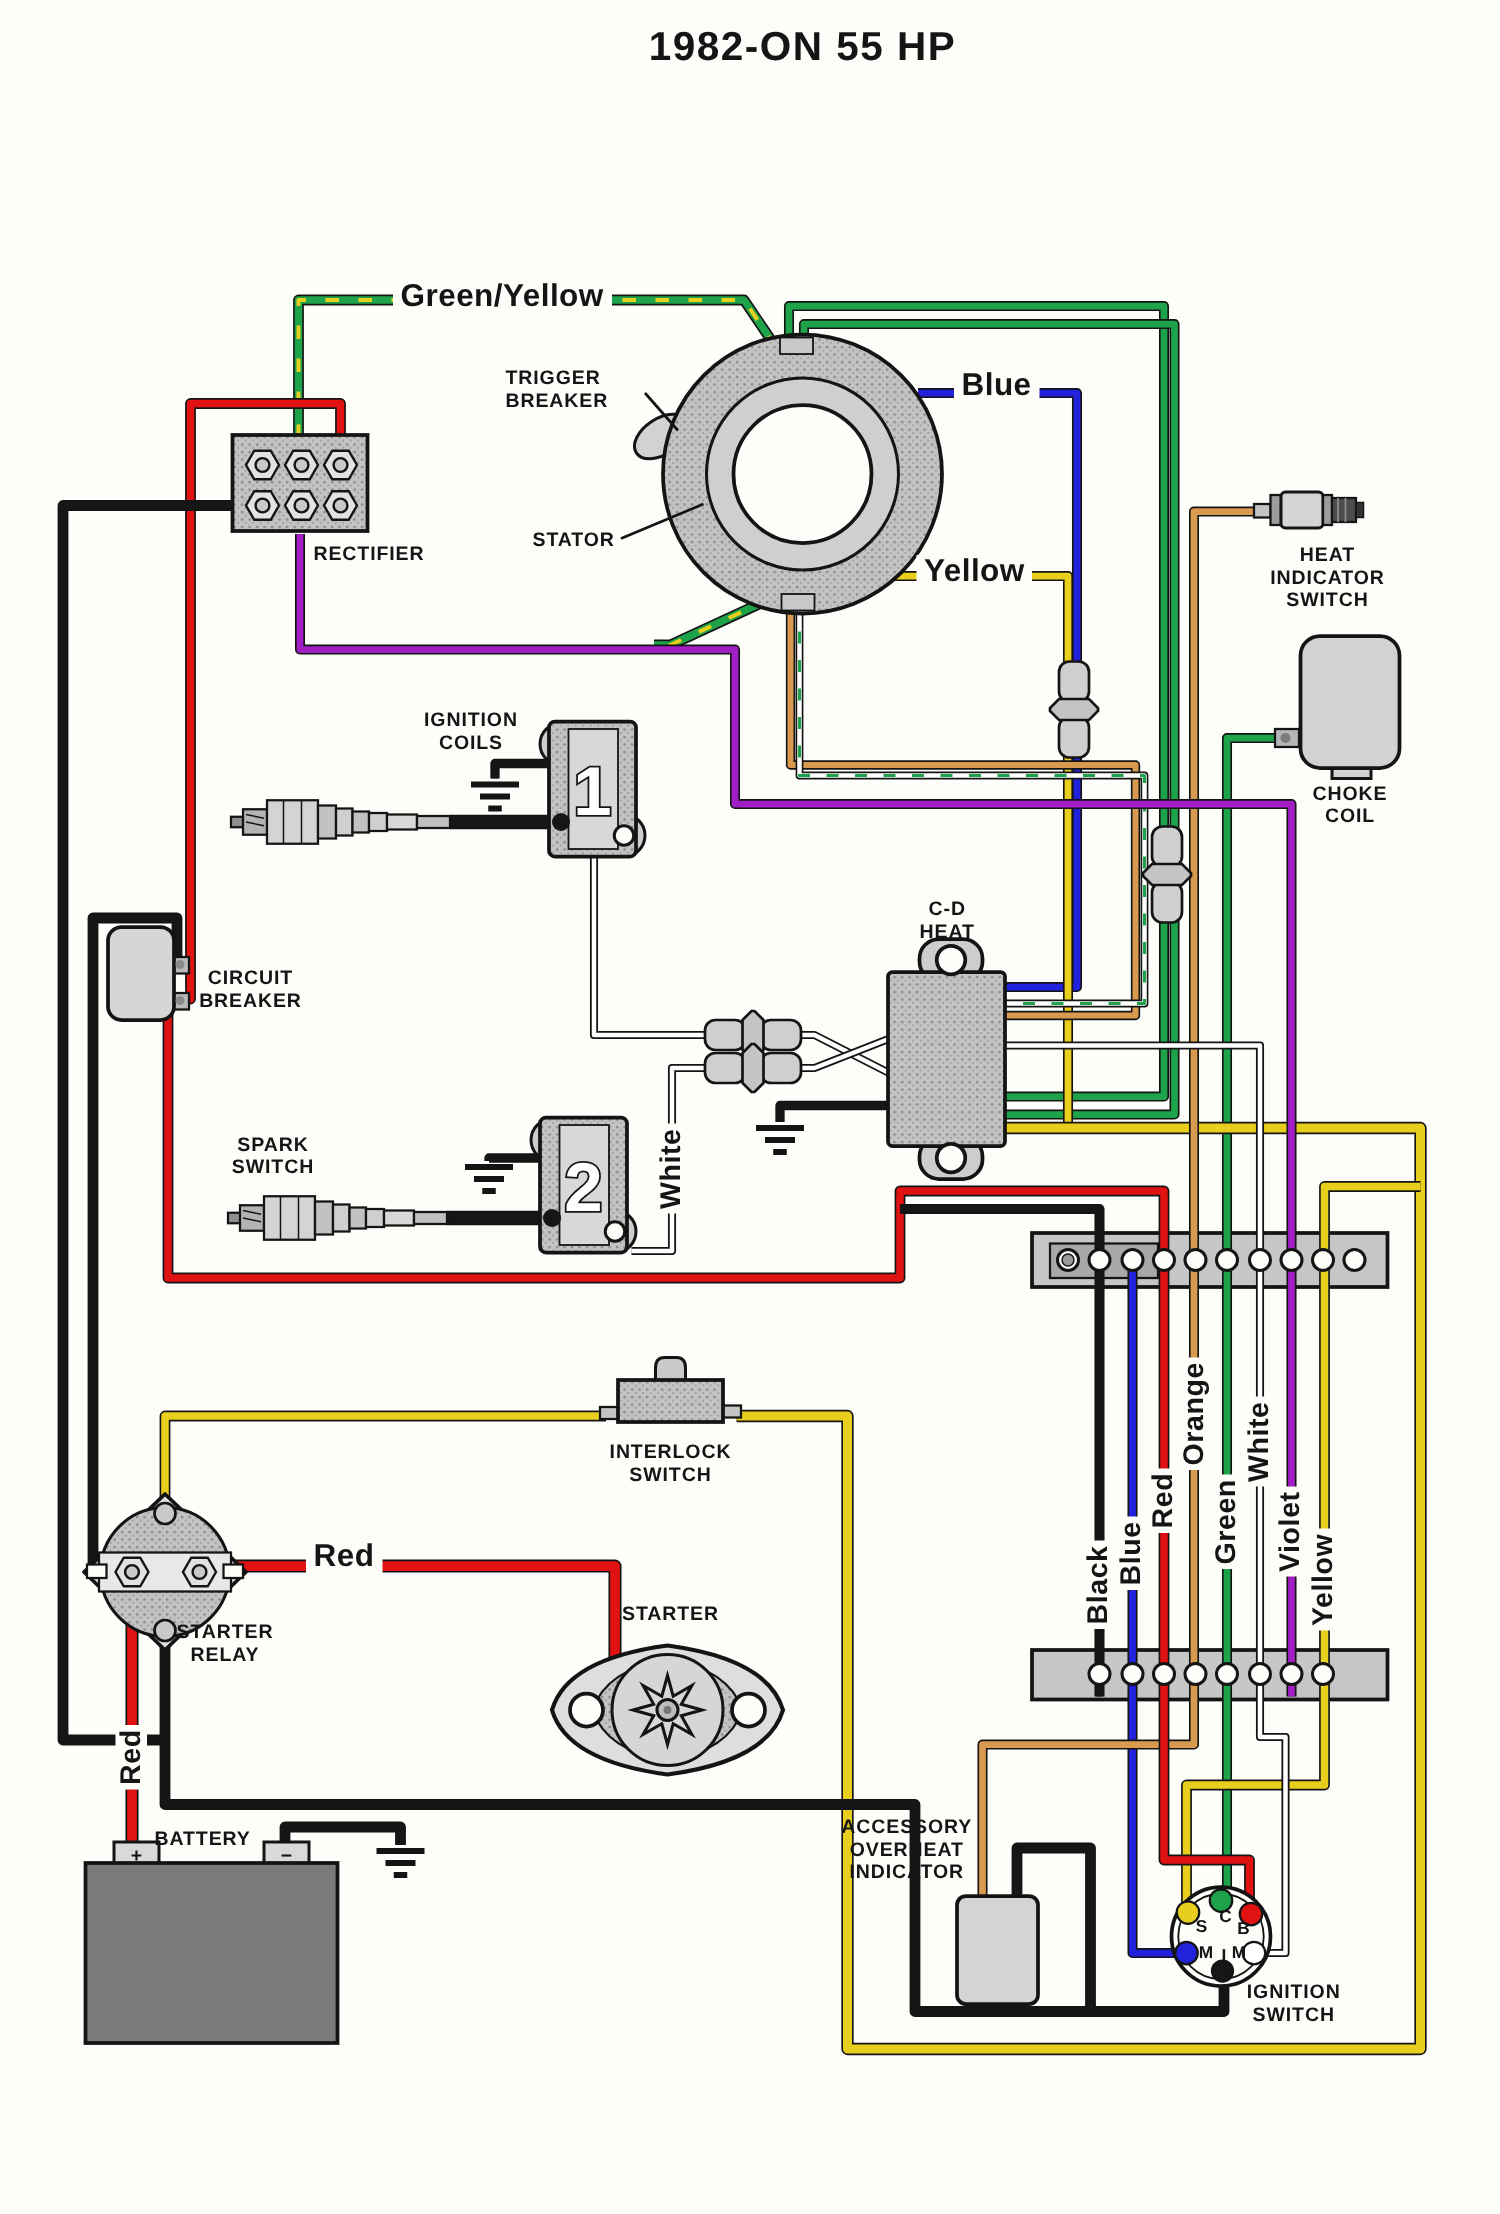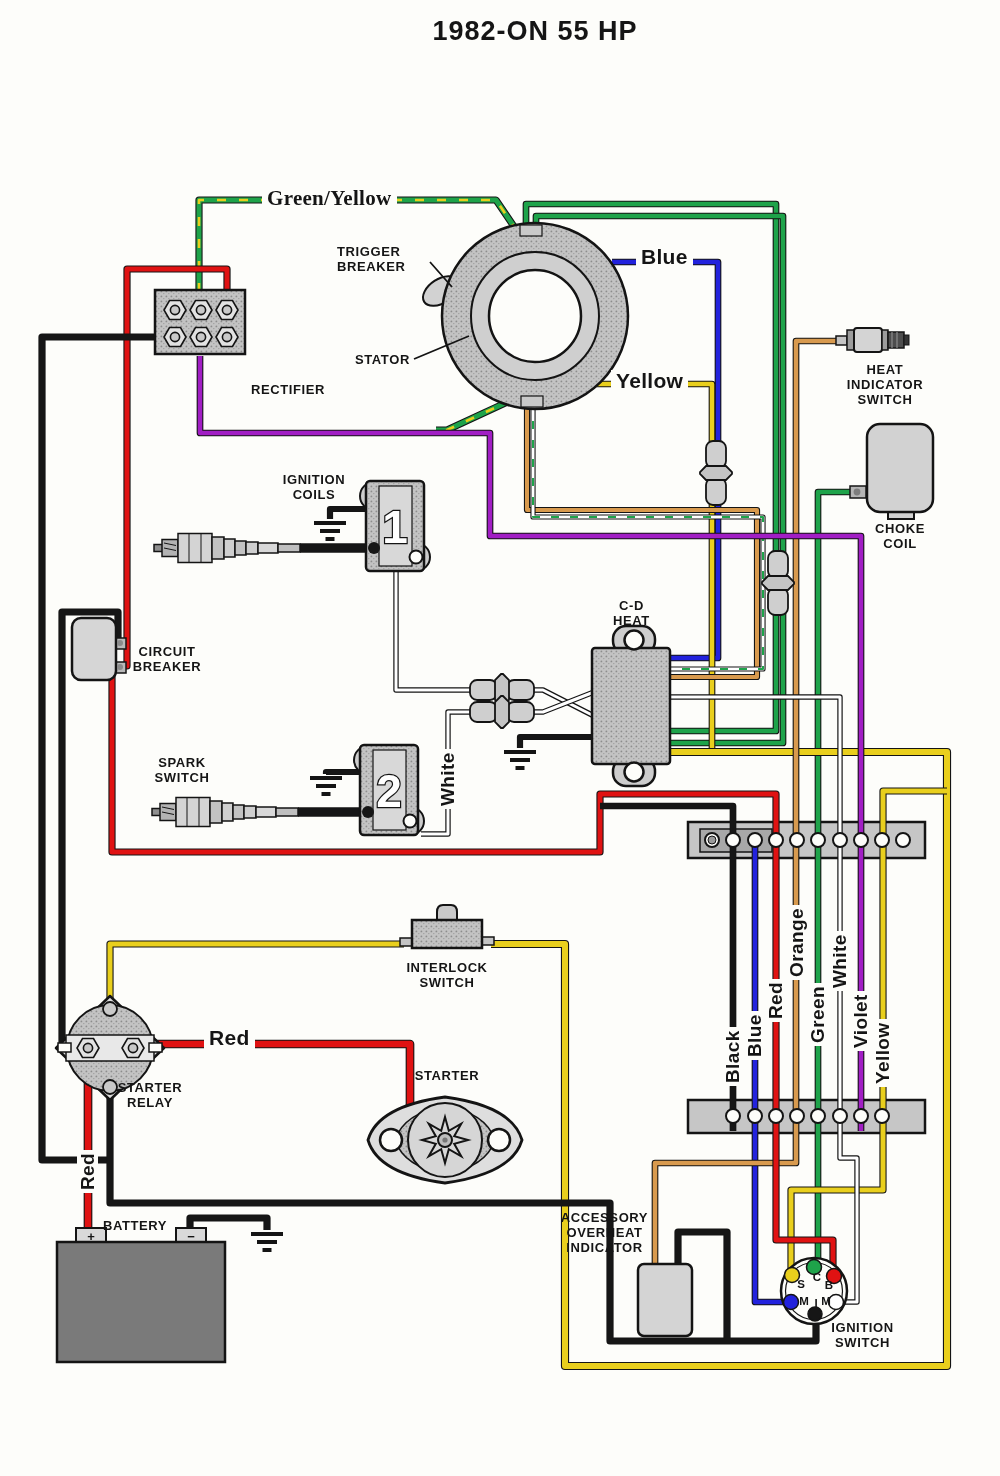--- a/index.html
+++ b/index.html
@@ -366,31 +366,31 @@
       <text x="829" y="1289" font-size="11.5" font-weight="bold" text-anchor="middle" fill="#141414">B</text>
       <text x="804" y="1305" font-size="11.5" font-weight="bold" text-anchor="middle" fill="#141414">M</text>
       <text x="826" y="1305" font-size="11.5" font-weight="bold" text-anchor="middle" fill="#141414">M</text>
       <text x="816" y="1307" font-size="11.5" font-weight="bold" text-anchor="middle" fill="#141414">I</text>
     </g>
   </g>
 </svg>
 
 <div class="lbl title ctr" style="left:385px;top:24px;width:300px;">1982-ON 55 HP</div>
 
-<div class="lbl big" style="left:262px;top:187px;font-family:Liberation Serif, serif;">Green/Yellow</div>
+<div class="lbl big" style="left:262px;top:187px;">Green/Yellow</div>
 <div class="lbl big" style="left:636px;top:246px;">Blue</div>
 <div class="lbl big" style="left:611px;top:370px;">Yellow</div>
 <div class="lbl big" style="left:204px;top:1027px;">Red</div>
 
 <div class="lbl" style="left:337px;top:244px;">
   <div>TRIGGER</div>
       <div>BREAKER</div>
 </div>
 <div class="lbl" style="left:355px;top:352px;">STATOR</div>
-<div class="lbl ctr" style="left:196px;top:382px;width:100px;padding-left:42px;">RECTIFIER</div>
+<div class="lbl ctr" style="left:196px;top:361px;width:100px;">RECTIFIER</div>
 
 <div class="lbl ctr" style="left:833px;top:362px;width:104px;">
   <div>HEAT</div>
       <div>INDICATOR</div>
       <div>SWITCH</div>
 </div>
 <div class="lbl ctr" style="left:848px;top:521px;width:104px;">
   <div>CHOKE</div>
       <div>COIL</div>
 </div>

